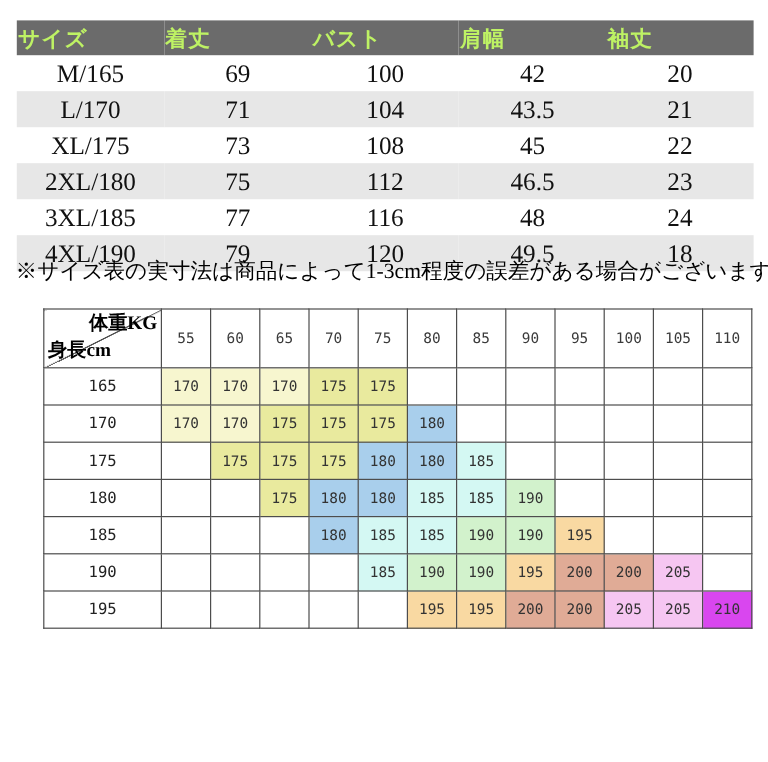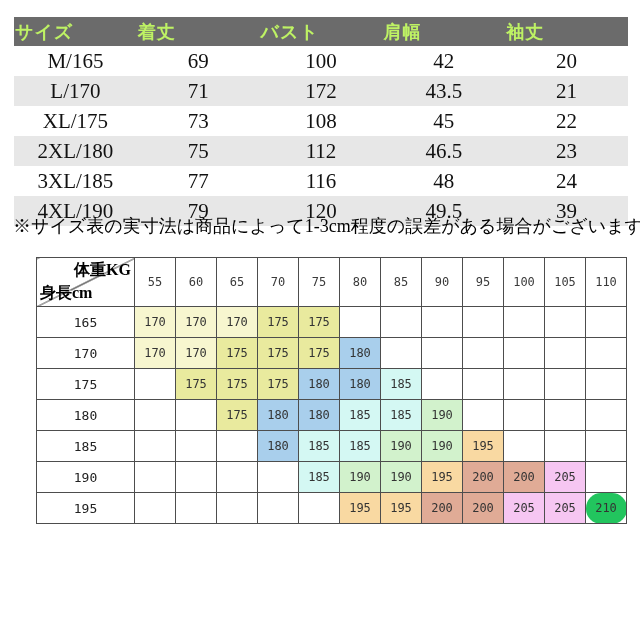--- a/index.html
+++ b/index.html
@@ -119,21 +119,21 @@
         <tr>
           <td>M/165</td>
           <td>69</td>
           <td>100</td>
           <td>42</td>
           <td>20</td>
         </tr>
         <tr style="background: rgb(231, 231, 231);">
           <td>L/170</td>
           <td>71</td>
-          <td>172</td>
+          <td>104</td>
           <td>43.5</td>
           <td>21</td>
         </tr>
         <tr>
           <td>XL/175</td>
           <td>73</td>
           <td>108</td>
           <td>45</td>
           <td>22</td>
         </tr>
@@ -149,21 +149,21 @@
           <td>77</td>
           <td>116</td>
           <td>48</td>
           <td>24</td>
         </tr>
         <tr style="background: rgb(231, 231, 231); padding-left: 47px;">
           <td>4XL/190</td>
           <td>79</td>
           <td>120</td>
           <td>49.5</td>
-          <td>39</td>
+          <td>18</td>
         </tr>
       </tbody>
   </table>
 
   <p class="note">※サイズ表の実寸法は商品によって1-3cm程度の誤差がある場合がございます。</p>
 
   <table class="matrix">
     <thead>
       <tr id="matrix-head-row">
         <th class="corner">
@@ -281,18 +281,18 @@
           <td></td>
           <td></td>
           <td></td>
           <td></td>
           <td style="background: rgb(249, 217, 162);">195</td>
           <td style="background: rgb(249, 217, 162);">195</td>
           <td style="background: rgb(224, 171, 150);">200</td>
           <td style="background: rgb(224, 171, 150);">200</td>
           <td style="background: rgb(246, 198, 242);">205</td>
           <td style="background: rgb(246, 198, 242);">205</td>
-          <td style="background: #22c55e; border-radius: 15px;">210</td>
+          <td style="background: #d946ef;">210</td>
         </tr>
       </tbody>
   </table>
 
 </div>
 
 </body></html>

